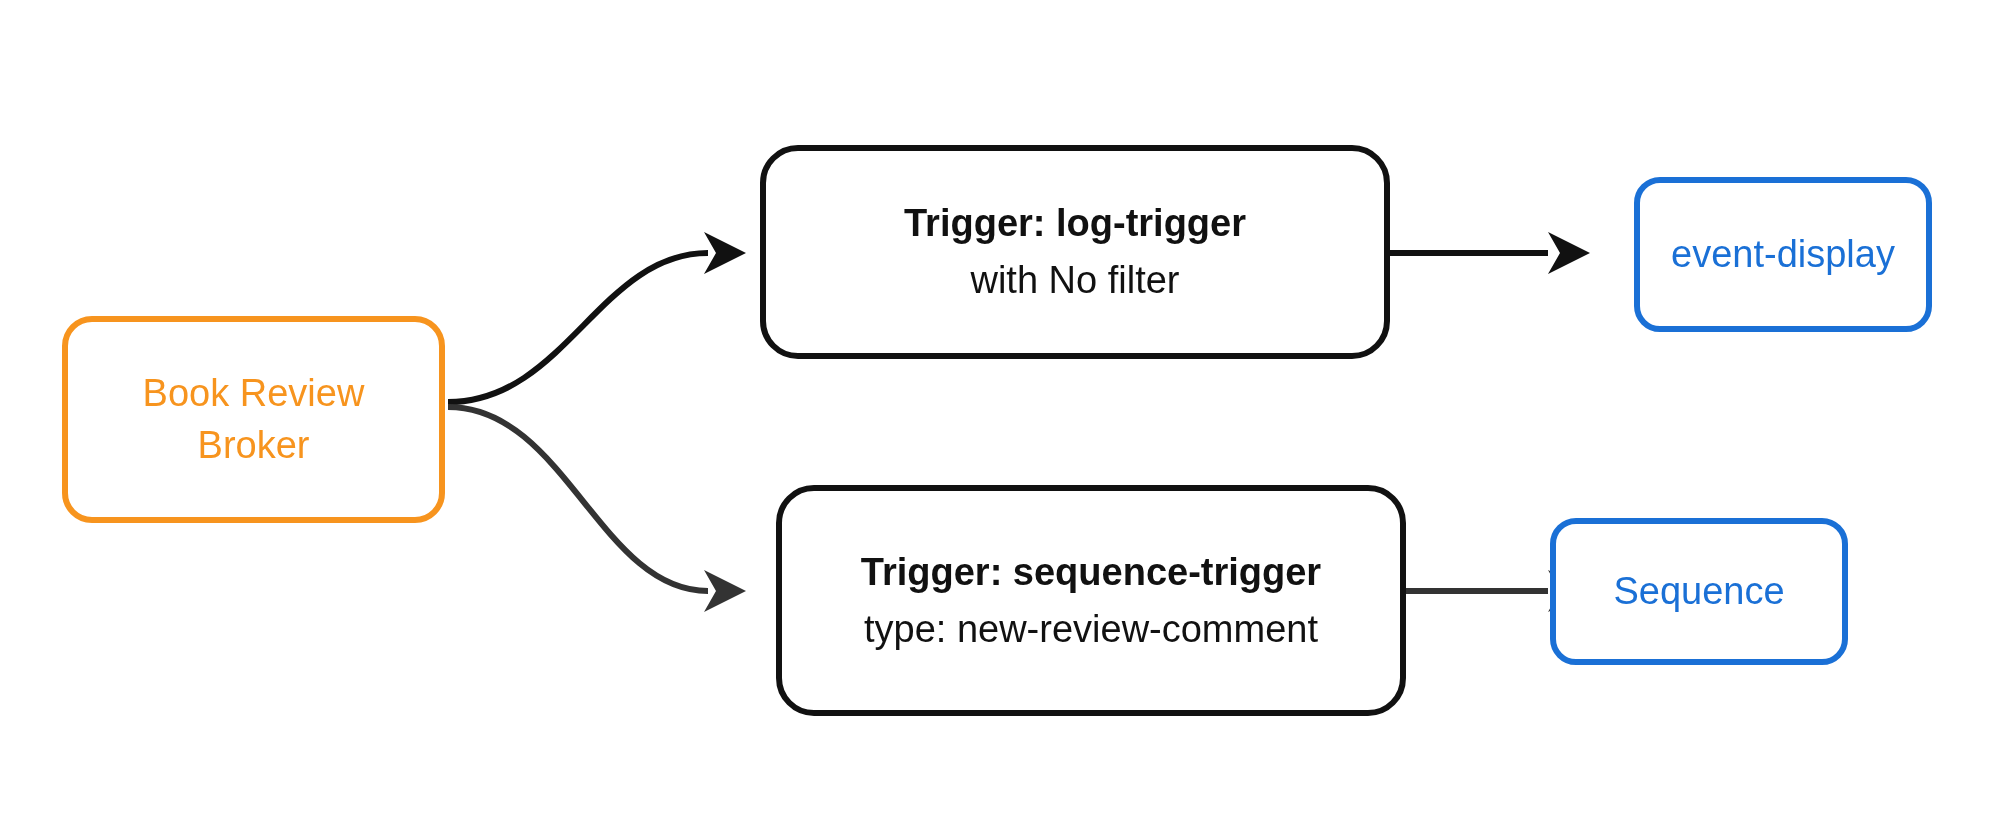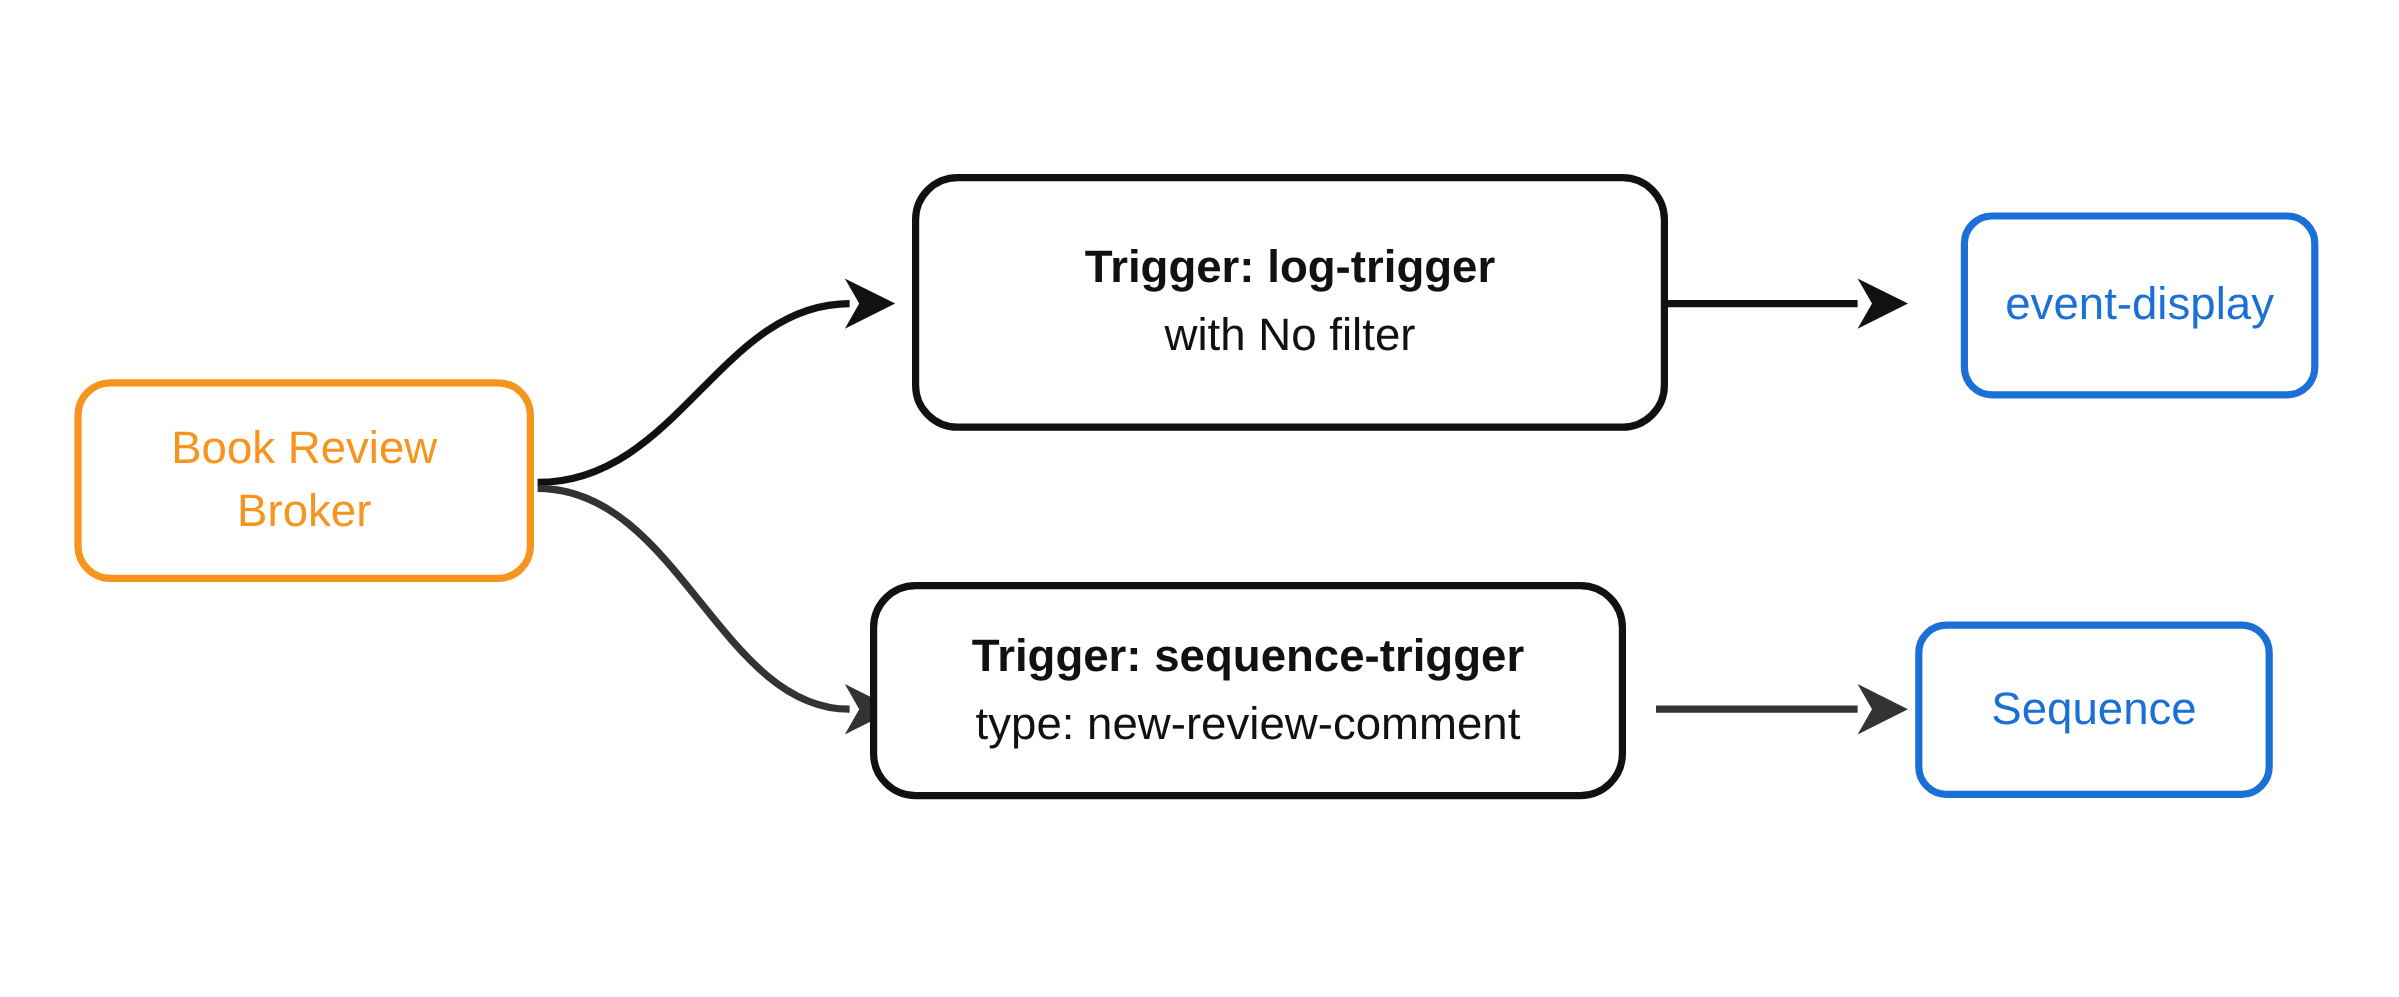--- a/index.html
+++ b/index.html
@@ -28,55 +28,55 @@
     display: flex;
     flex-direction: column;
     align-items: center;
     justify-content: center;
     text-align: center;
     font-size: 38px;
     line-height: 1.5;
   }
   .node-broker {
     left: 62px; top: 316px;
-    width: 383px; height: 169px;
+    width: 383px; height: 207px;
     border: 6px solid #F7941E;
     border-radius: 30px;
     color: #F7941E;
     padding: 0 44px;
     line-height: 1.35;
   }
   .node-trigger {
     border: 6px solid #111111;
     border-radius: 38px;
     color: #111111;
     margin-left: 12px;
   }
   .node-trigger-1 {
     left: 748px; top: 145px;
     width: 630px; height: 214px;
   }
   .node-trigger-2 {
-    left: 713px; top: 485px;
-    width: 630px; height: 181px;
+    left: 764px; top: 485px;
+    width: 630px; height: 231px;
   }
   .trigger-title { font-weight: bold; }
   .trigger-subtitle { font-weight: normal; }
   .node-output {
     border: 6px solid #1A70D6;
     border-radius: 26px;
     color: #1A70D6;
     margin-left: 42px;
   }
   .node-output-1 {
     left: 1592px; top: 177px;
     width: 298px; height: 155px;
   }
   .node-output-2 {
-    left: 1554px; top: 518px;
+    left: 1508px; top: 518px;
     width: 298px; height: 147px;
   }
 </style>
 </head>
 <body>
 
 <div id="canvas">
 
   <svg id="edges" viewBox="0 0 1999 831" xmlns="http://www.w3.org/2000/svg">
 

